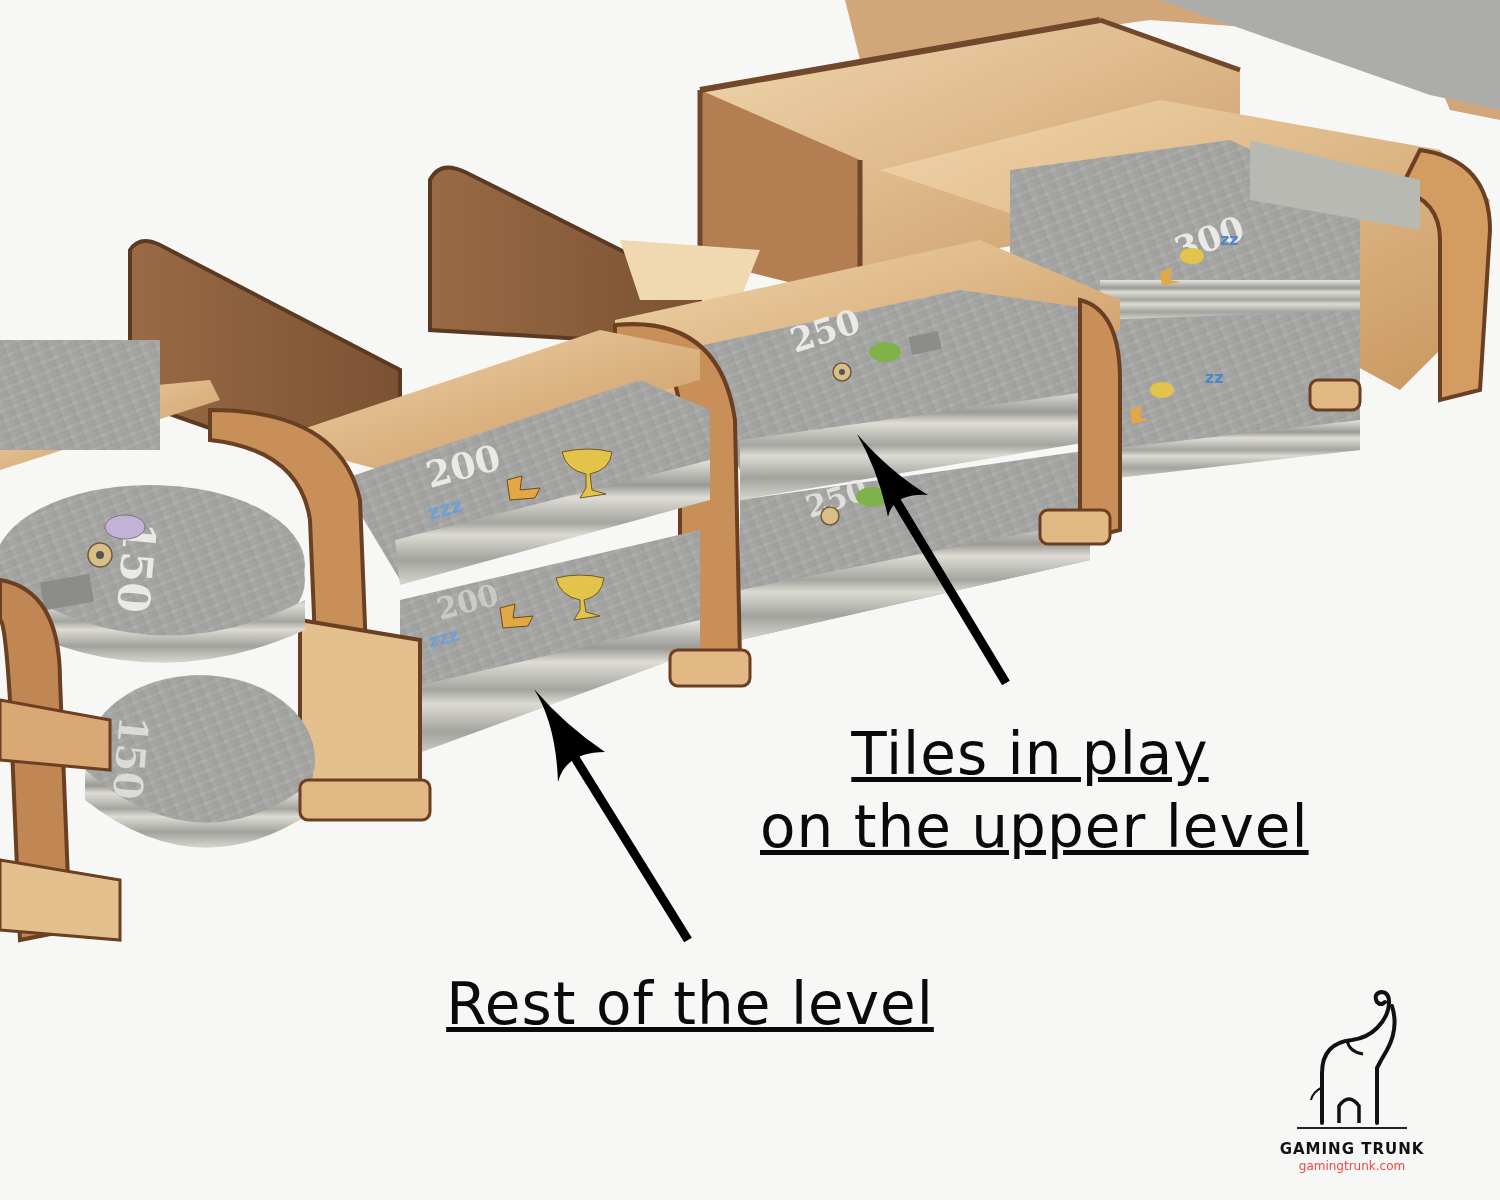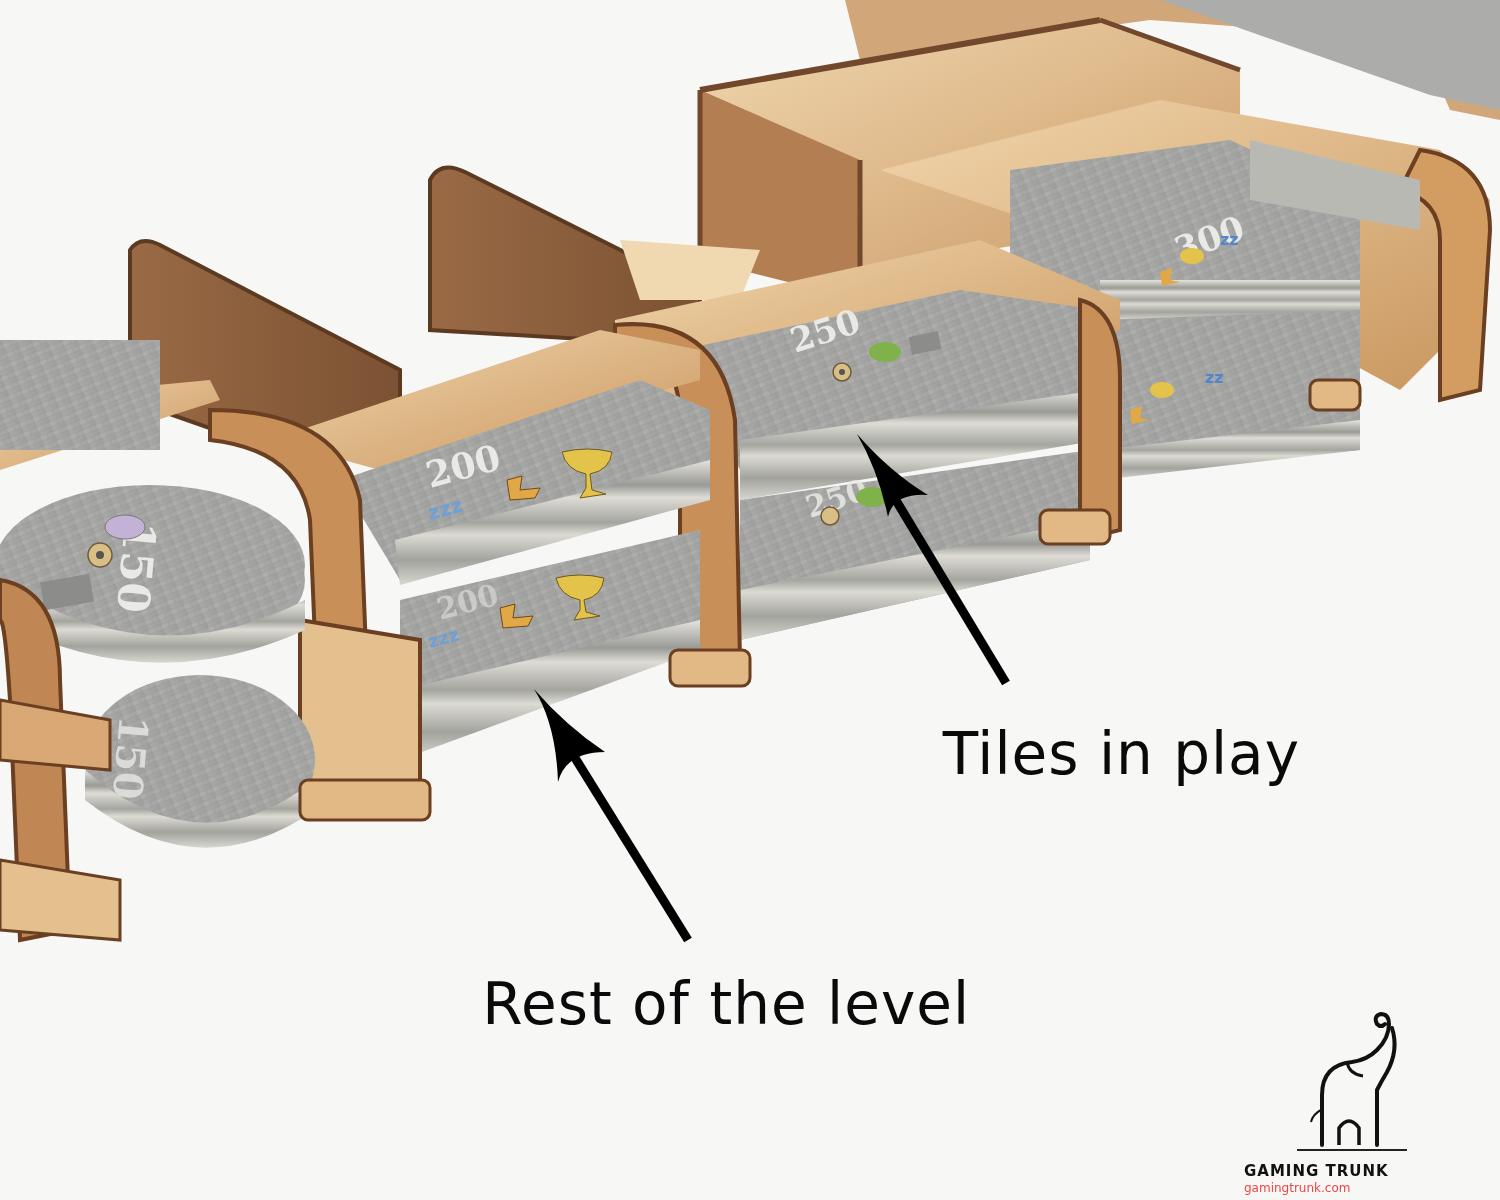--- a/index.html
+++ b/index.html
@@ -15,33 +15,34 @@
     .tile-label {
       font-family: "DejaVu Serif", serif;
       fill: #e9e9e6;
       font-weight: bold;
     }
 
     .annotation {
       position: absolute;
       font-family: "DejaVu Sans", sans-serif;
       color: #0a0a0a;
-      text-align: right;
+      text-align: center;
       line-height: 1.25;
       font-size: 58px;
       letter-spacing: 1px;
       font-weight: normal;
+      text-decoration: underline;
     }
     .annotation span { display: block; white-space: nowrap; }
     .ann-upper { left: 760px; top: 718px; width: 540px; }
     .ann-lower { left: 410px; top: 968px; width: 560px; }
 
     .arrow { position: absolute; left: 0; top: 0; width: 1500px; height: 1200px; pointer-events: none; }
 
-    .logo { position: absolute; left: 1244px; top: 1010px; width: 216px; text-align: left; }
+    .logo { position: absolute; left: 1244px; top: 988px; width: 216px; text-align: center; }
     .logo-mark { display: block; margin: 0 auto; }
     .logo-name {
       display: block; font-family: "DejaVu Sans", sans-serif; font-weight: bold;
       font-size: 15px; letter-spacing: 1px; color: #111; margin-top: 2px;
     }
     .logo-url {
       display: block; font-family: "DejaVu Sans", sans-serif; font-size: 12px; color: #ef4444;
       margin-top: 1px;
     }
   </style>
@@ -221,20 +222,21 @@
     <path d="M1006 683 L894 497" stroke="#000" stroke-width="9" fill="none" stroke-linecap="butt"></path>
     <path d="M857 434 Q878 470 888 517 Q893 493 928 495 Q890 472 857 434 Z" fill="#000"></path>
   </svg>
   <svg class="arrow" viewBox="0 0 1500 1200" xmlns="http://www.w3.org/2000/svg">
     <path d="M688 940 L572 753" stroke="#000" stroke-width="9" fill="none" stroke-linecap="butt"></path>
     <path d="M534 689 Q556 724 558 782 Q566 752 605 752 Q566 726 534 689 Z" fill="#000"></path>
   </svg>
 
   <div class="annotation ann-upper">
     <span>Tiles in play</span>
+    <span>on the upper level</span>
   </div>
 
   <div class="annotation ann-lower">
     <span>Rest of the level</span>
   </div>
 
   <div class="logo">
     <svg class="logo-mark" width="150" height="150" viewBox="0 0 150 150" xmlns="http://www.w3.org/2000/svg">
       <path d="M45 135 L45 85 Q45 55 75 52 Q90 50 100 40 Q112 28 112 14 Q112 4 104 4 Q96 6 100 14 Q104 18 108 14" fill="none" stroke="#111" stroke-width="4" stroke-linecap="round"></path>
       <path d="M115 18 Q122 40 110 62 Q104 72 100 80 L100 135" fill="none" stroke="#111" stroke-width="4" stroke-linecap="round"></path>

